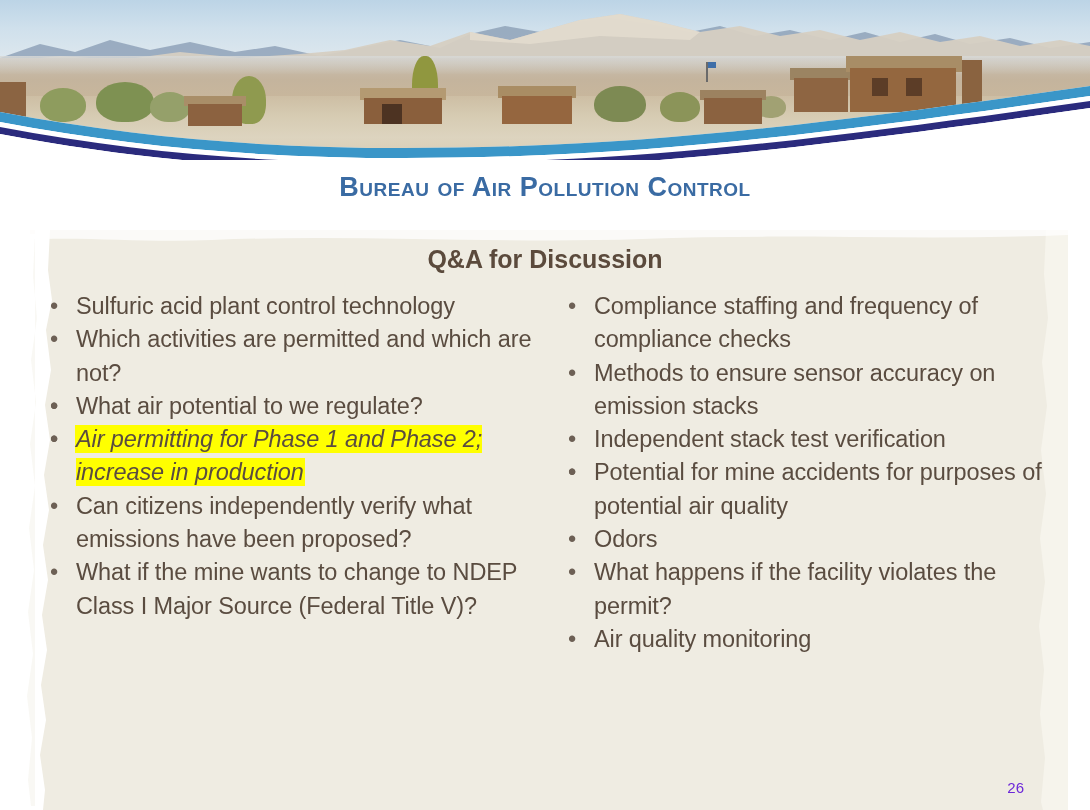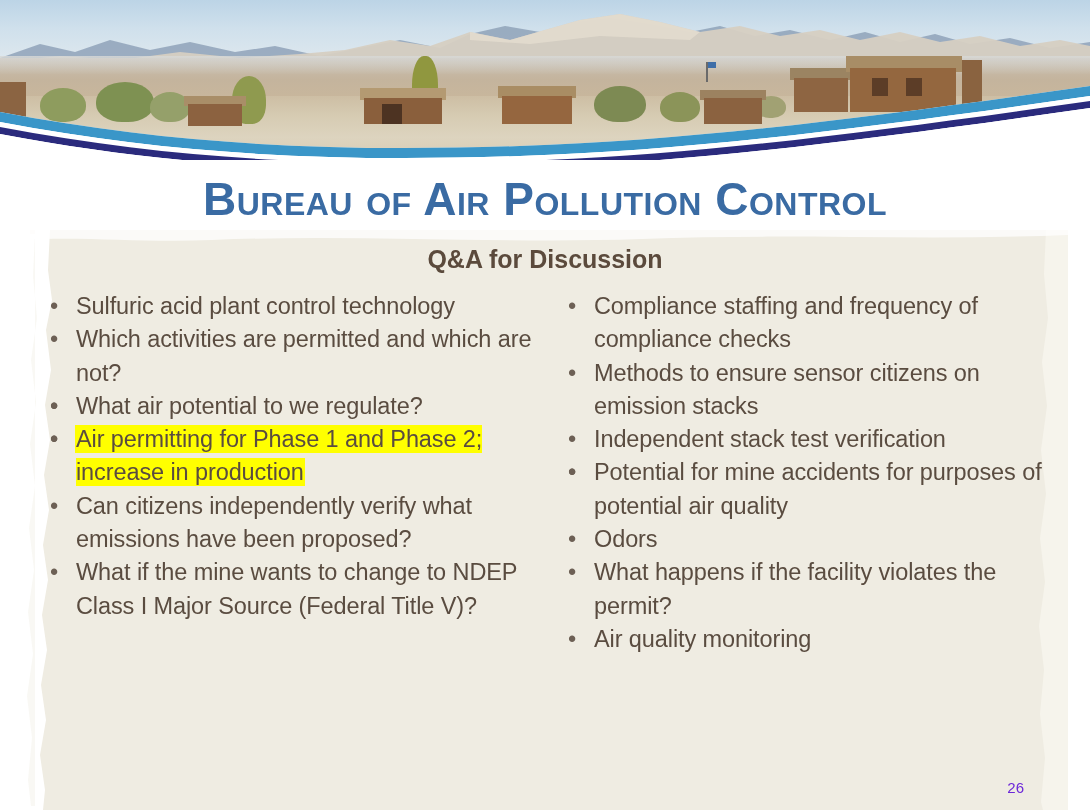--- a/index.html
+++ b/index.html
@@ -96,21 +96,21 @@
   
   #title {
     position: absolute;
     left: 0;
     top: 172px;
     width: 1090px;
     text-align: center;
     color: #3a6ba3;
     font-family: "Liberation Sans", sans-serif;
     font-weight: bold;
-    font-size: 46px;
+    font-size: 27px;
     font-variant: small-caps;
     letter-spacing: 0.5px;
     white-space: nowrap;
   }
 
   
   #panel {
     position: absolute;
     left: 22px;
     top: 230px;
@@ -189,20 +189,21 @@
     color: #6d6055;
     font-size: 23.5px;
     line-height: 33.3px;
   }
   ul.bullets > li .bullet-text {
     display: inline;
   }
   ul.bullets > li.hl .bullet-text {
     background-color: #ffff00;
     box-shadow: 0 0 0 1px #ffff00;
+    font-style: italic;
   }
 
   #page-number {
     position: absolute;
     right: 44px;
     bottom: 14px;
     color: #6d28d9;
     font-size: 15px;
     font-family: "Liberation Sans", sans-serif;
   }
@@ -328,21 +329,21 @@
               <li><span class="bullet-dot">•</span><span class="bullet-text">What air potential to we regulate?</span></li>
               <li><span class="bullet-dot">•</span></li>
               <li class="hl"><span class="bullet-dot">•</span><span class="bullet-text">Air permitting for Phase 1 and Phase 2; increase in production</span></li>
               <li><span class="bullet-dot">•</span><span class="bullet-text">Can citizens independently verify what emissions have been proposed?</span></li>
               <li><span class="bullet-dot">•</span><span class="bullet-text">What if the mine wants to change to NDEP Class I Major Source (Federal Title V)?</span></li>
             </ul>
         </div>
         <div class="col right">
           <ul class="bullets" id="right-list">
               <li><span class="bullet-dot">•</span><span class="bullet-text">Compliance staffing and frequency of compliance checks</span></li>
-              <li><span class="bullet-dot">•</span><span class="bullet-text">Methods to ensure sensor citizens on emission stacks</span></li>
+              <li><span class="bullet-dot">•</span><span class="bullet-text">Methods to ensure sensor accuracy on emission stacks</span></li>
               <li><span class="bullet-dot">•</span><span class="bullet-text">Independent stack test verification</span></li>
               <li><span class="bullet-dot">•</span></li>
               <li><span class="bullet-dot">•</span><span class="bullet-text">Potential for mine accidents for purposes of potential air quality</span></li>
               <li><span class="bullet-dot">•</span><span class="bullet-text">Odors</span></li>
               <li><span class="bullet-dot">•</span><span class="bullet-text">What happens if the facility violates the permit?</span></li>
               <li><span class="bullet-dot">•</span><span class="bullet-text">Air quality monitoring</span></li>
             </ul>
         </div>
       </div>
     </div>

